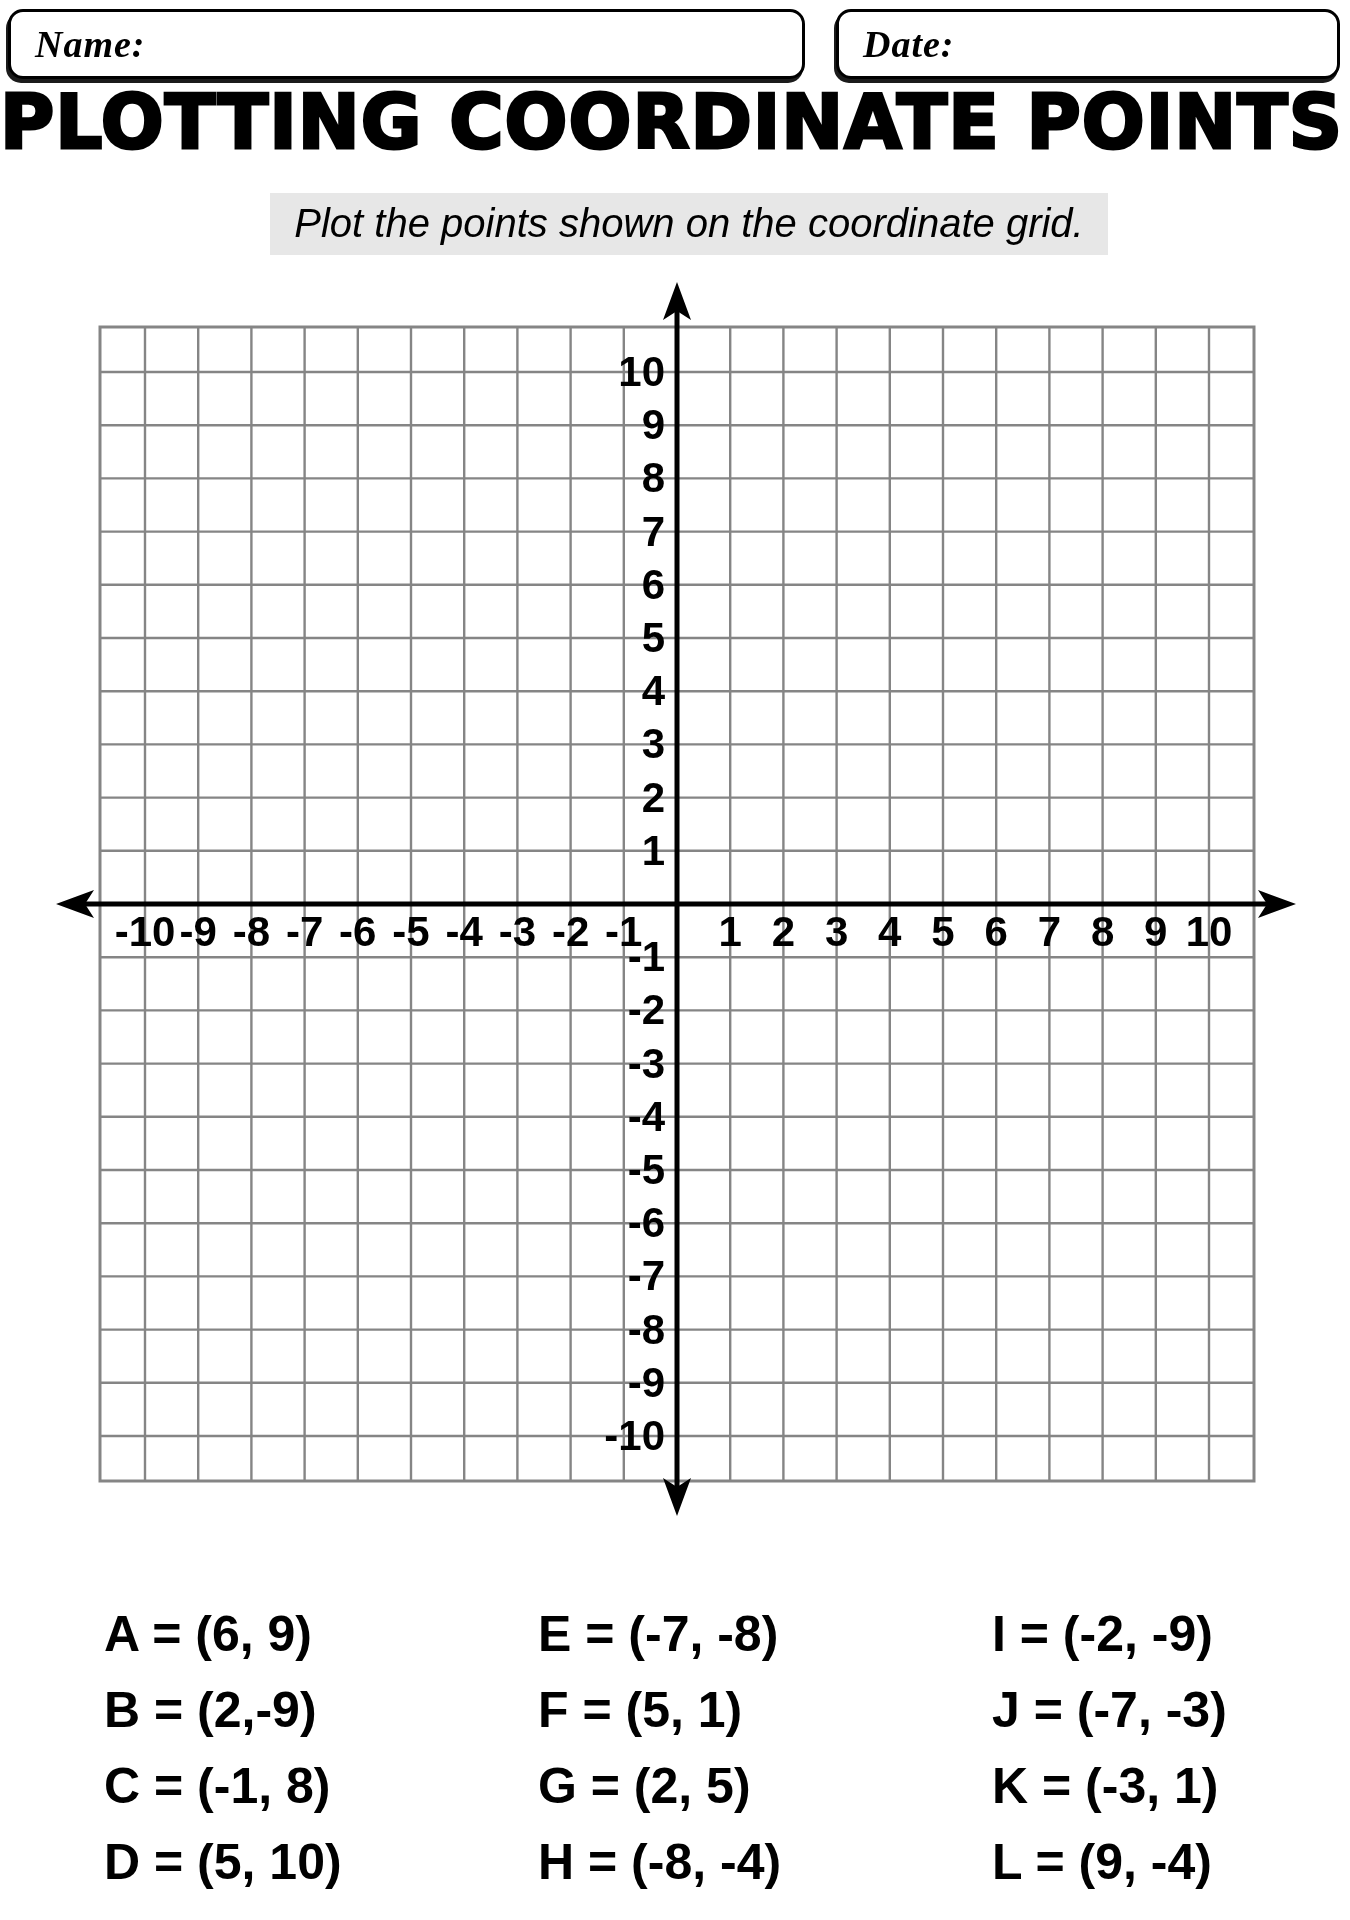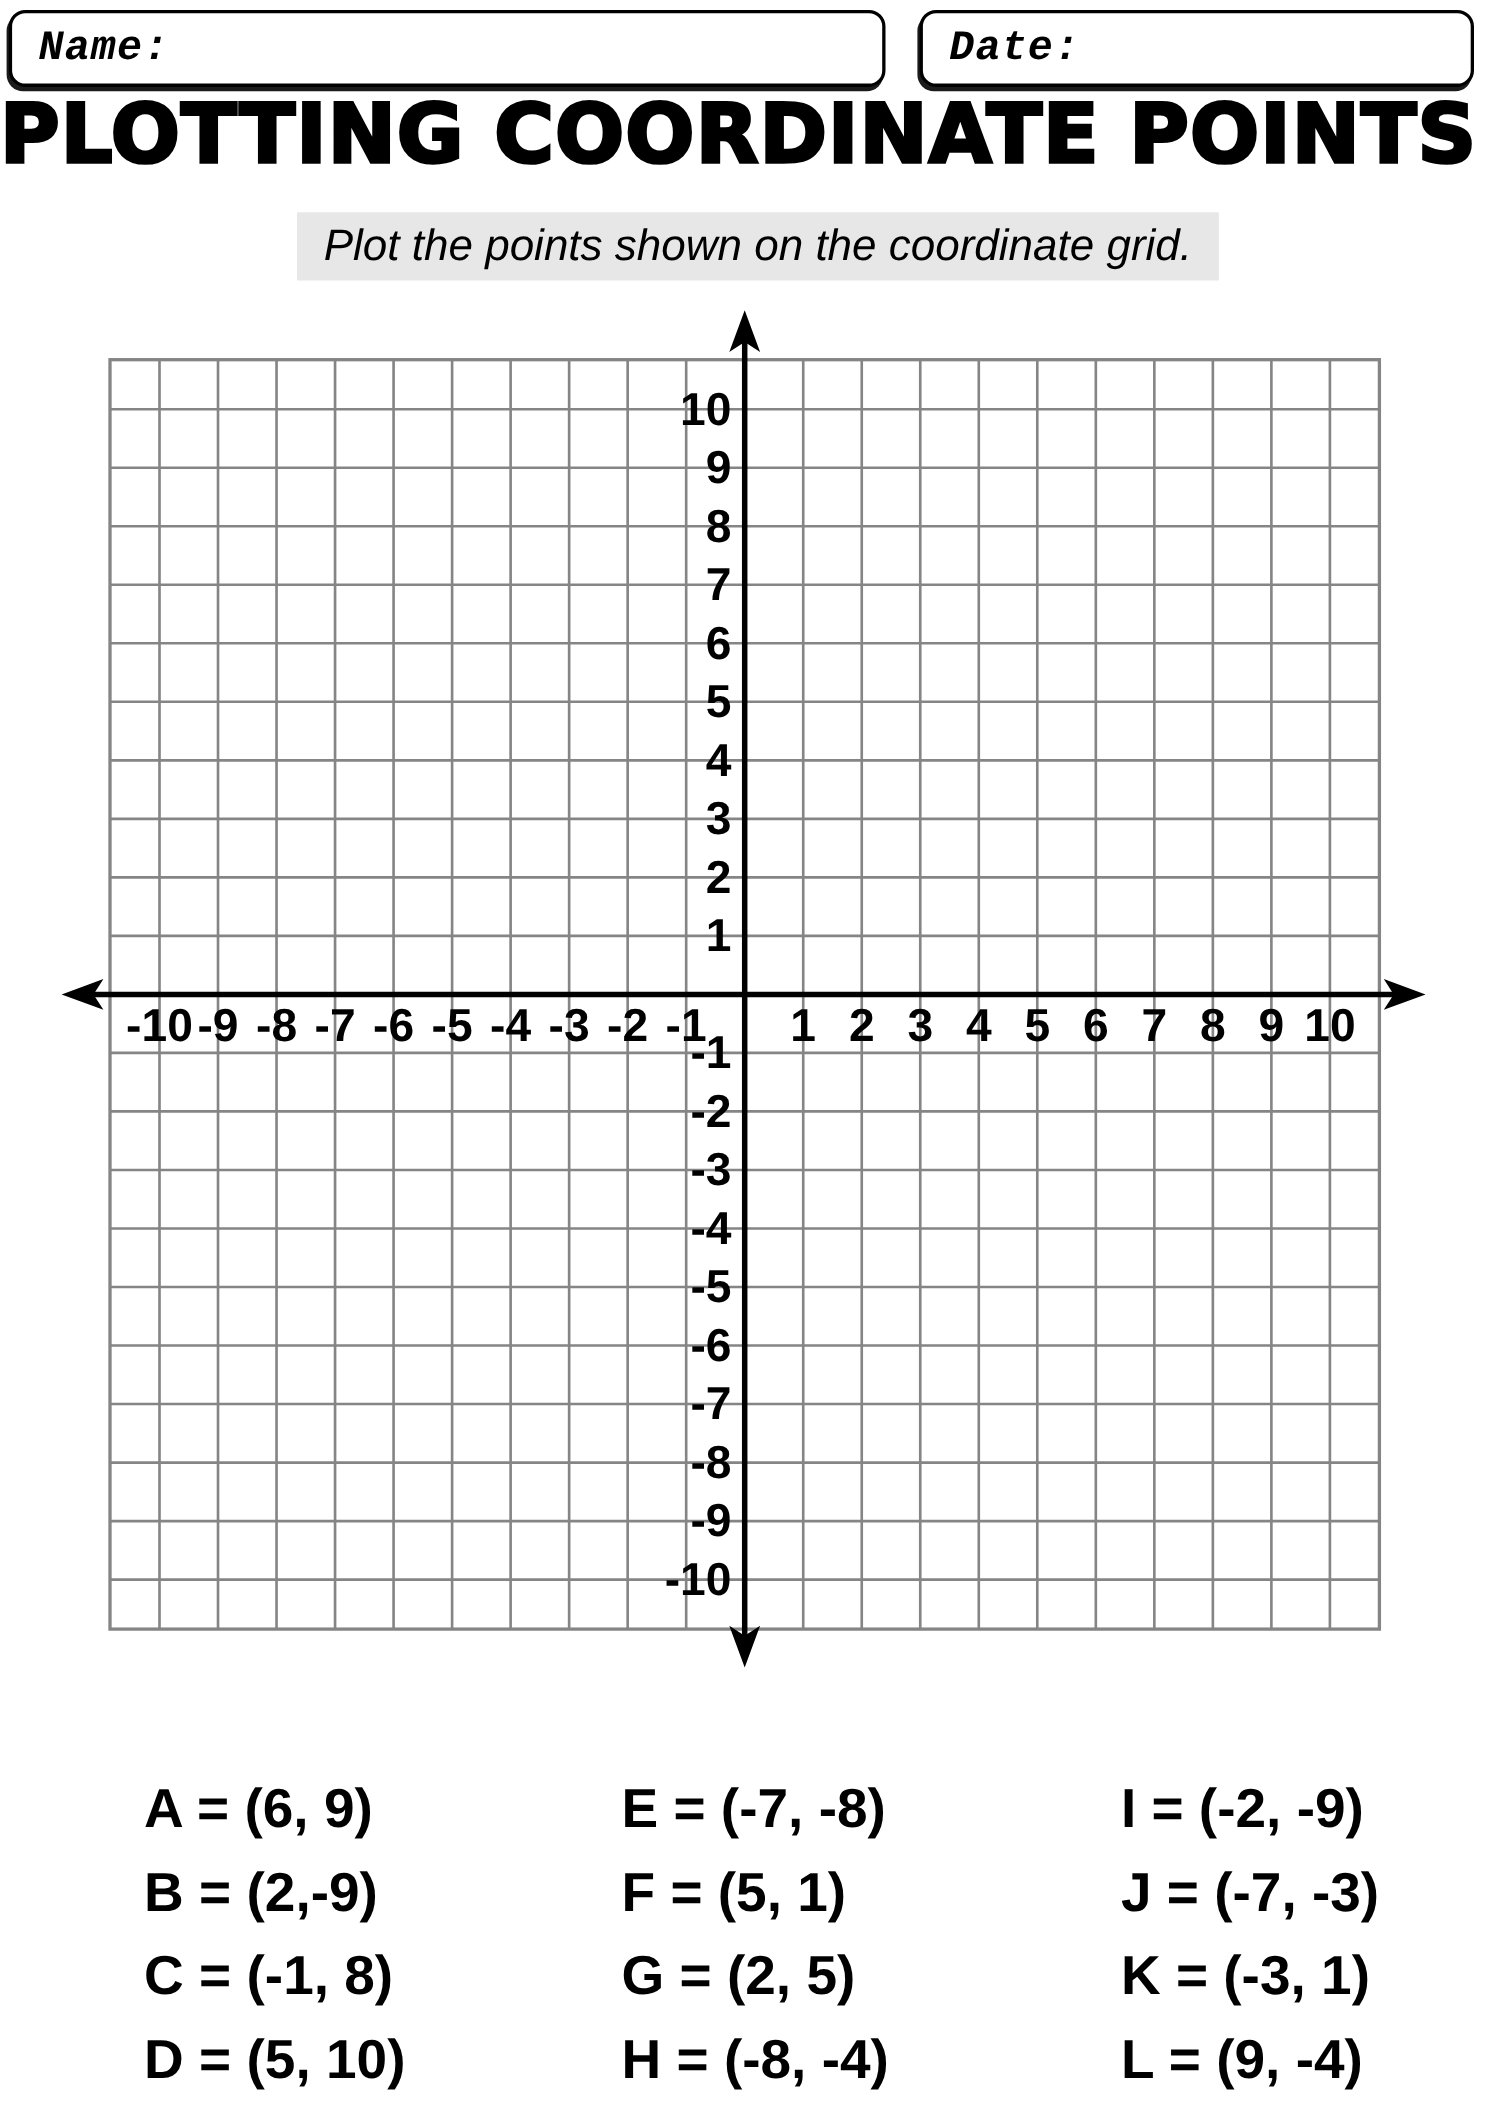--- a/index.html
+++ b/index.html
@@ -11,21 +11,21 @@
   .fieldbox{
     position:absolute;top:9px;height:70px;box-sizing:border-box;
     border:3px solid #000;border-radius:15px;background:#fff;
     box-shadow:-2px 4px 0 #1b1b1b;
     display:flex;align-items:center;padding-left:24px;
   }
   #name-box{left:8px;width:797px;}
   #date-box{left:836px;width:504px;}
   .fieldlabel{
     font-style:italic;font-weight:bold;font-size:38px;letter-spacing:1px;
-    font-family:Liberation Mono, monospace;
+    font-family:Liberation Serif, serif;
   }
   
   #title{
     position:absolute;top:76px;left:0;width:100%;
     text-align:left;white-space:nowrap;line-height:1.25;
     font-size:74px;font-weight:900;letter-spacing:1px;
     -webkit-text-stroke:3px #000;
     font-family:"DejaVu Sans","Liberation Sans",sans-serif;
   }
   
@@ -34,21 +34,21 @@
     display:inline-block;background:#e7e7e7;
     font-style:italic;font-size:40px;line-height:1.15;
     padding:7px 24px 9px 24px;
     font-family:"Liberation Sans",sans-serif;
     margin-left:28px;
   }
   
   #grid-svg{position:absolute;left:0;top:0;width:1350px;height:1920px;}
   
   #points{position:absolute;left:0;top:1596px;width:1350px;height:324px;}
-  .pcol{position:absolute;top:10px;margin-left:27px;}
+  .pcol{position:absolute;top:0;}
   .pcol.c0{left:104px;}
   .pcol.c1{left:538px;}
   .pcol.c2{left:992px;}
   .pitem{
     margin:0;height:76px;line-height:76px;white-space:nowrap;
     font-size:50px;font-weight:bold;letter-spacing:0px;
     font-family:"Liberation Sans",sans-serif;
   }
 </style>
 </head>

